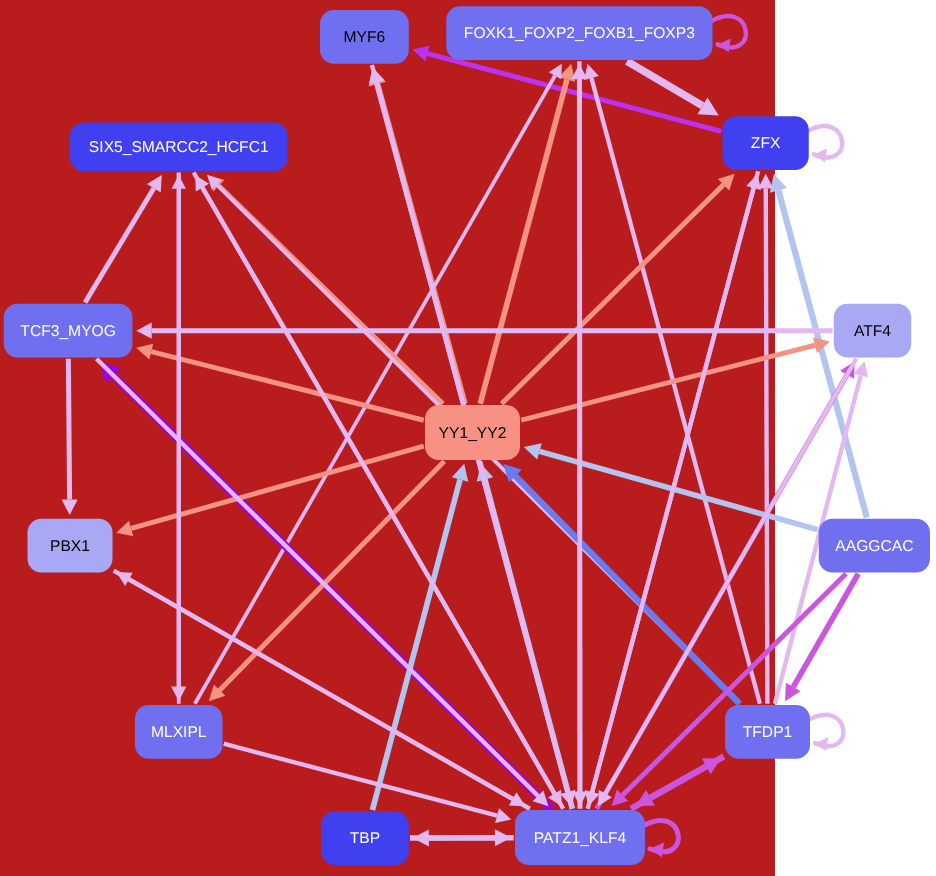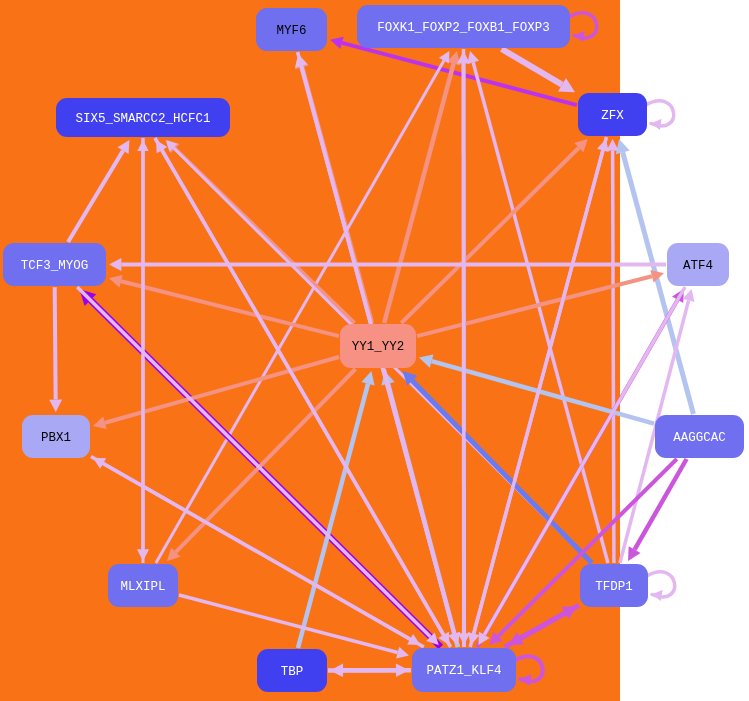--- a/index.html
+++ b/index.html
@@ -1,18 +1,18 @@
 <!DOCTYPE html>
 <html><head>
 <meta charset="utf-8">
 <style>
   html,body{margin:0;padding:0;background:#ffffff;}
   body{width:749px;height:701px;overflow:hidden;
        font-family:"Liberation Sans","DejaVu Sans",sans-serif;}
-  #graph-root{position:relative;width:620px;height:701px;background:#f97316;font-family:Liberation Mono, monospace;}
+  #graph-root{position:relative;width:620px;height:701px;background:#b91c1c;}
   svg{position:absolute;left:0;top:0;}
   .node-label{font-size:12.5px;text-anchor:middle;dominant-baseline:middle;
               pointer-events:none;}
   .node-rect{stroke-width:0;}
 </style>
 </head>
 <body>
 
 <div id="graph-root">
   <svg id="graph-svg" width="749" height="701">

